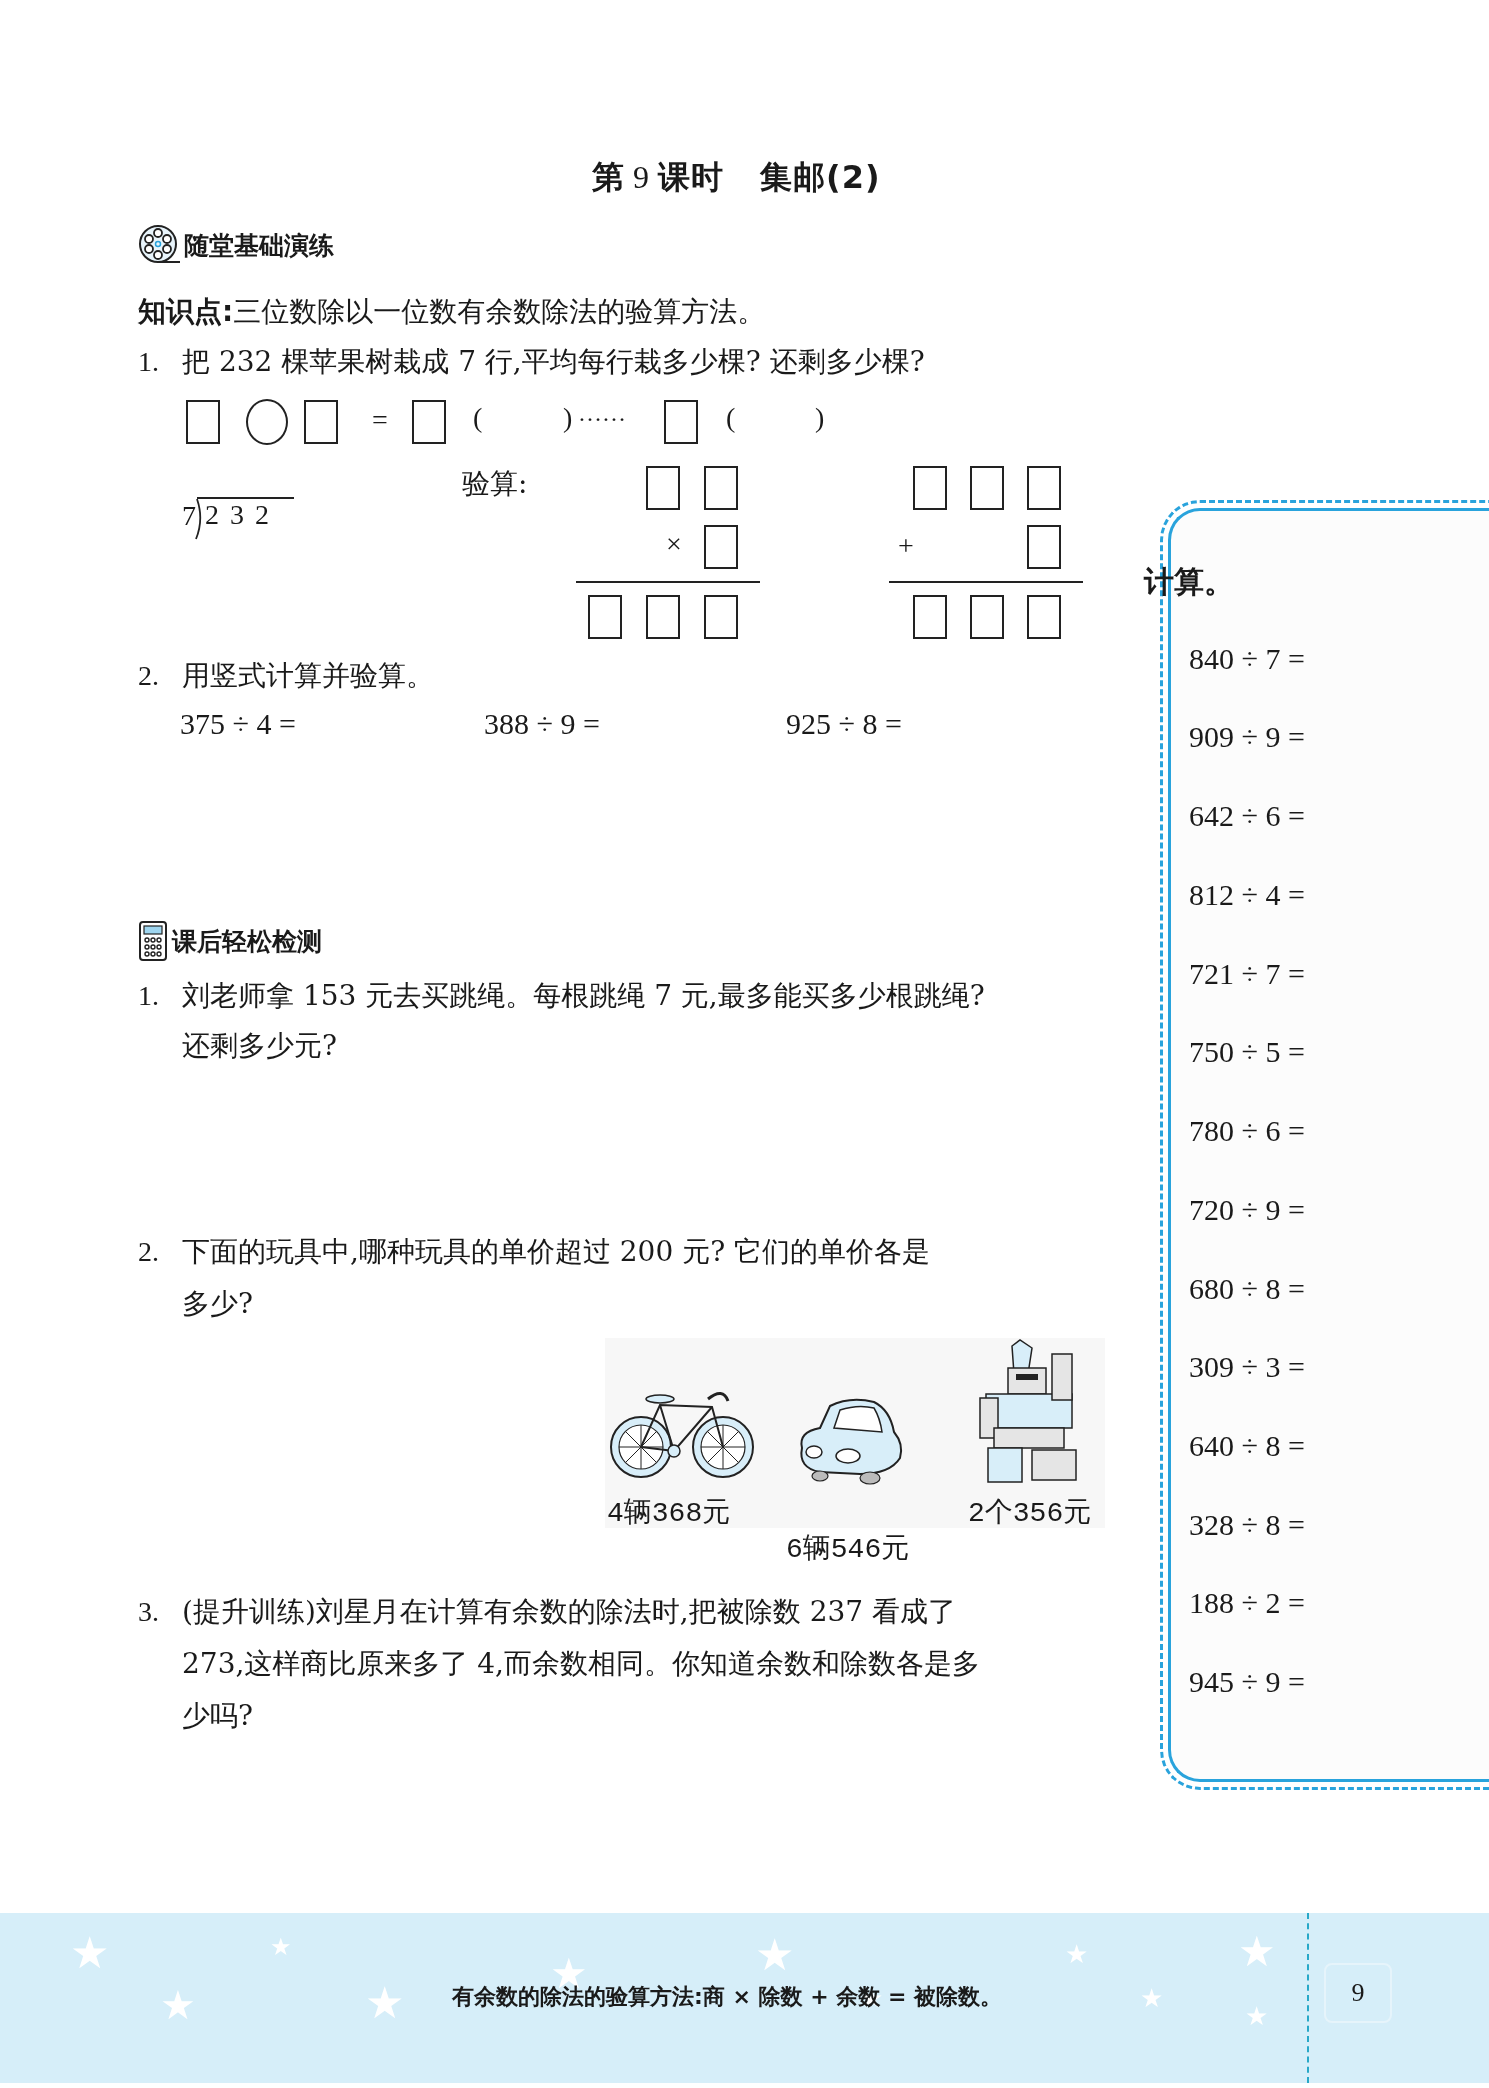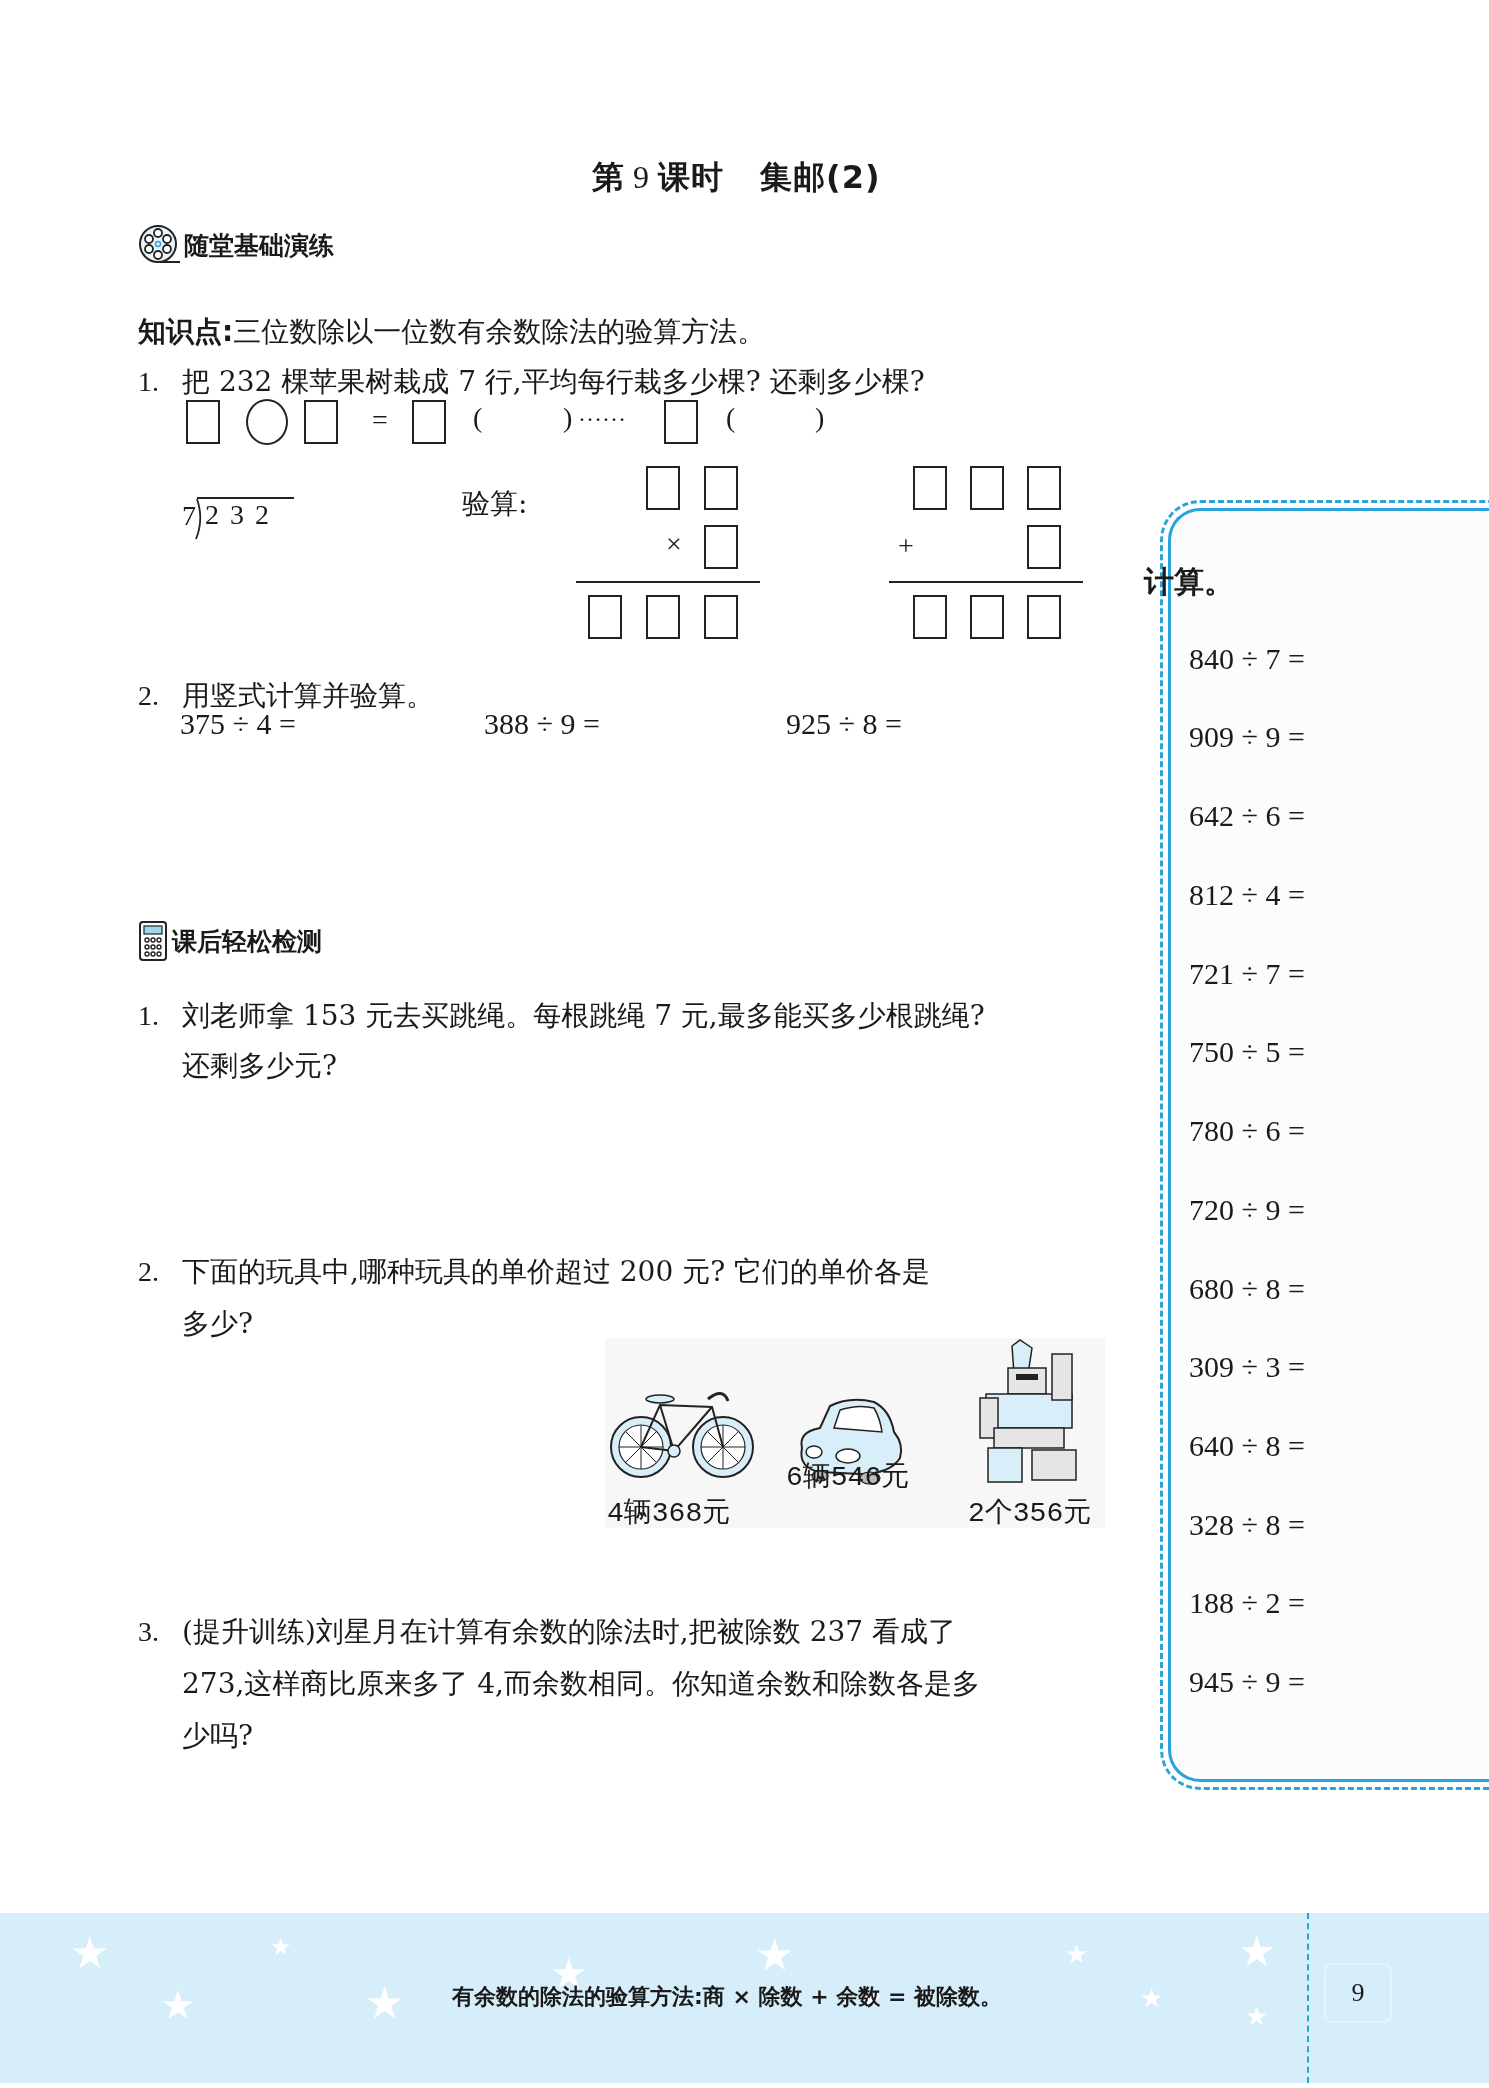--- a/index.html
+++ b/index.html
@@ -10,21 +10,21 @@
 
   
   .lesson-title { left: 592px; top: 156px; font-size: 32px; font-weight: bold; font-family: "DejaVu Sans", "Liberation Sans", sans-serif; letter-spacing: 1px; white-space: nowrap; }
   .lesson-title .num { font-family: "Liberation Serif", serif; font-weight: normal; margin: 0 8px; }
   .lesson-title .gap { display: inline-block; width: 36px; }
 
   
   .section-head { display: flex; align-items: center; gap: 4px; font-family: "DejaVu Sans", "Liberation Sans", sans-serif; font-weight: bold; font-size: 25px; }
   .section-head svg { flex: none; }
 
-  .text-line { font-size: 28px; line-height: 40px; white-space: nowrap; margin-top: 20px; }
+  .text-line { font-size: 28px; line-height: 40px; white-space: nowrap; }
   .q-num { display: inline-block; width: 44px; font-family: "Liberation Serif", serif; }
   .kp-label { font-weight: bold; font-family: "DejaVu Sans", "Liberation Sans", sans-serif; }
 
   
   .box { position: absolute; width: 34px; height: 44px; border: 2px solid #222; background: #fff; }
   .circle { position: absolute; width: 42px; height: 46px; border: 2px solid #222; border-radius: 50%; }
   .glyph { position: absolute; font-family: "Liberation Serif", serif; font-size: 28px; }
   .hline { position: absolute; height: 2px; background: #222; }
 
   .math { font-family: Liberation Serif, serif; font-size: 30px; white-space: nowrap; }
@@ -194,21 +194,21 @@
   <rect x="36" y="30" width="38" height="26" fill="#e5e5e5" stroke="#222" stroke-width="1.5"></rect>
   <rect x="44" y="36" width="22" height="6" fill="#222"></rect>
   <rect x="14" y="56" width="86" height="34" fill="#d8eef9" stroke="#222" stroke-width="1.5"></rect>
   <rect x="80" y="16" width="20" height="46" fill="#e5e5e5" stroke="#222" stroke-width="1.5"></rect>
   <rect x="8" y="60" width="18" height="40" fill="#e5e5e5" stroke="#222" stroke-width="1.5"></rect>
   <rect x="22" y="90" width="70" height="20" fill="#e5e5e5" stroke="#222" stroke-width="1.5"></rect>
   <rect x="16" y="110" width="34" height="34" fill="#d8eef9" stroke="#222" stroke-width="1.5"></rect>
   <rect x="60" y="112" width="44" height="30" fill="#e5e5e5" stroke="#222" stroke-width="1.5"></rect>
 </svg>
 <div class="abs toy-label" style="left:607px; top:1493px;">4辆368元</div>
-<div class="abs toy-label" style="left:786px; top:1457px;">6辆546元</div>
+<div class="abs toy-label" style="left:786px; top:1529px;">6辆546元</div>
 <div class="abs toy-label" style="left:968px; top:1493px;">2个356元</div>
 
 <div class="abs text-line" style="left:138px; top:1592px;">
   <span class="q-num">3.</span><span>(提升训练)刘星月在计算有余数的除法时,把被除数 237 看成了</span>
 </div>
 <div class="abs text-line" style="left:182px; top:1644px;">273,这样商比原来多了 4,而余数相同。你知道余数和除数各是多</div>
 <div class="abs text-line" style="left:182px; top:1696px;">少吗?</div>
 <div class="abs" style="left:180px; top:1745px; width:940px; height:150px;"></div>
 
 <div class="abs panel-outer"></div>

